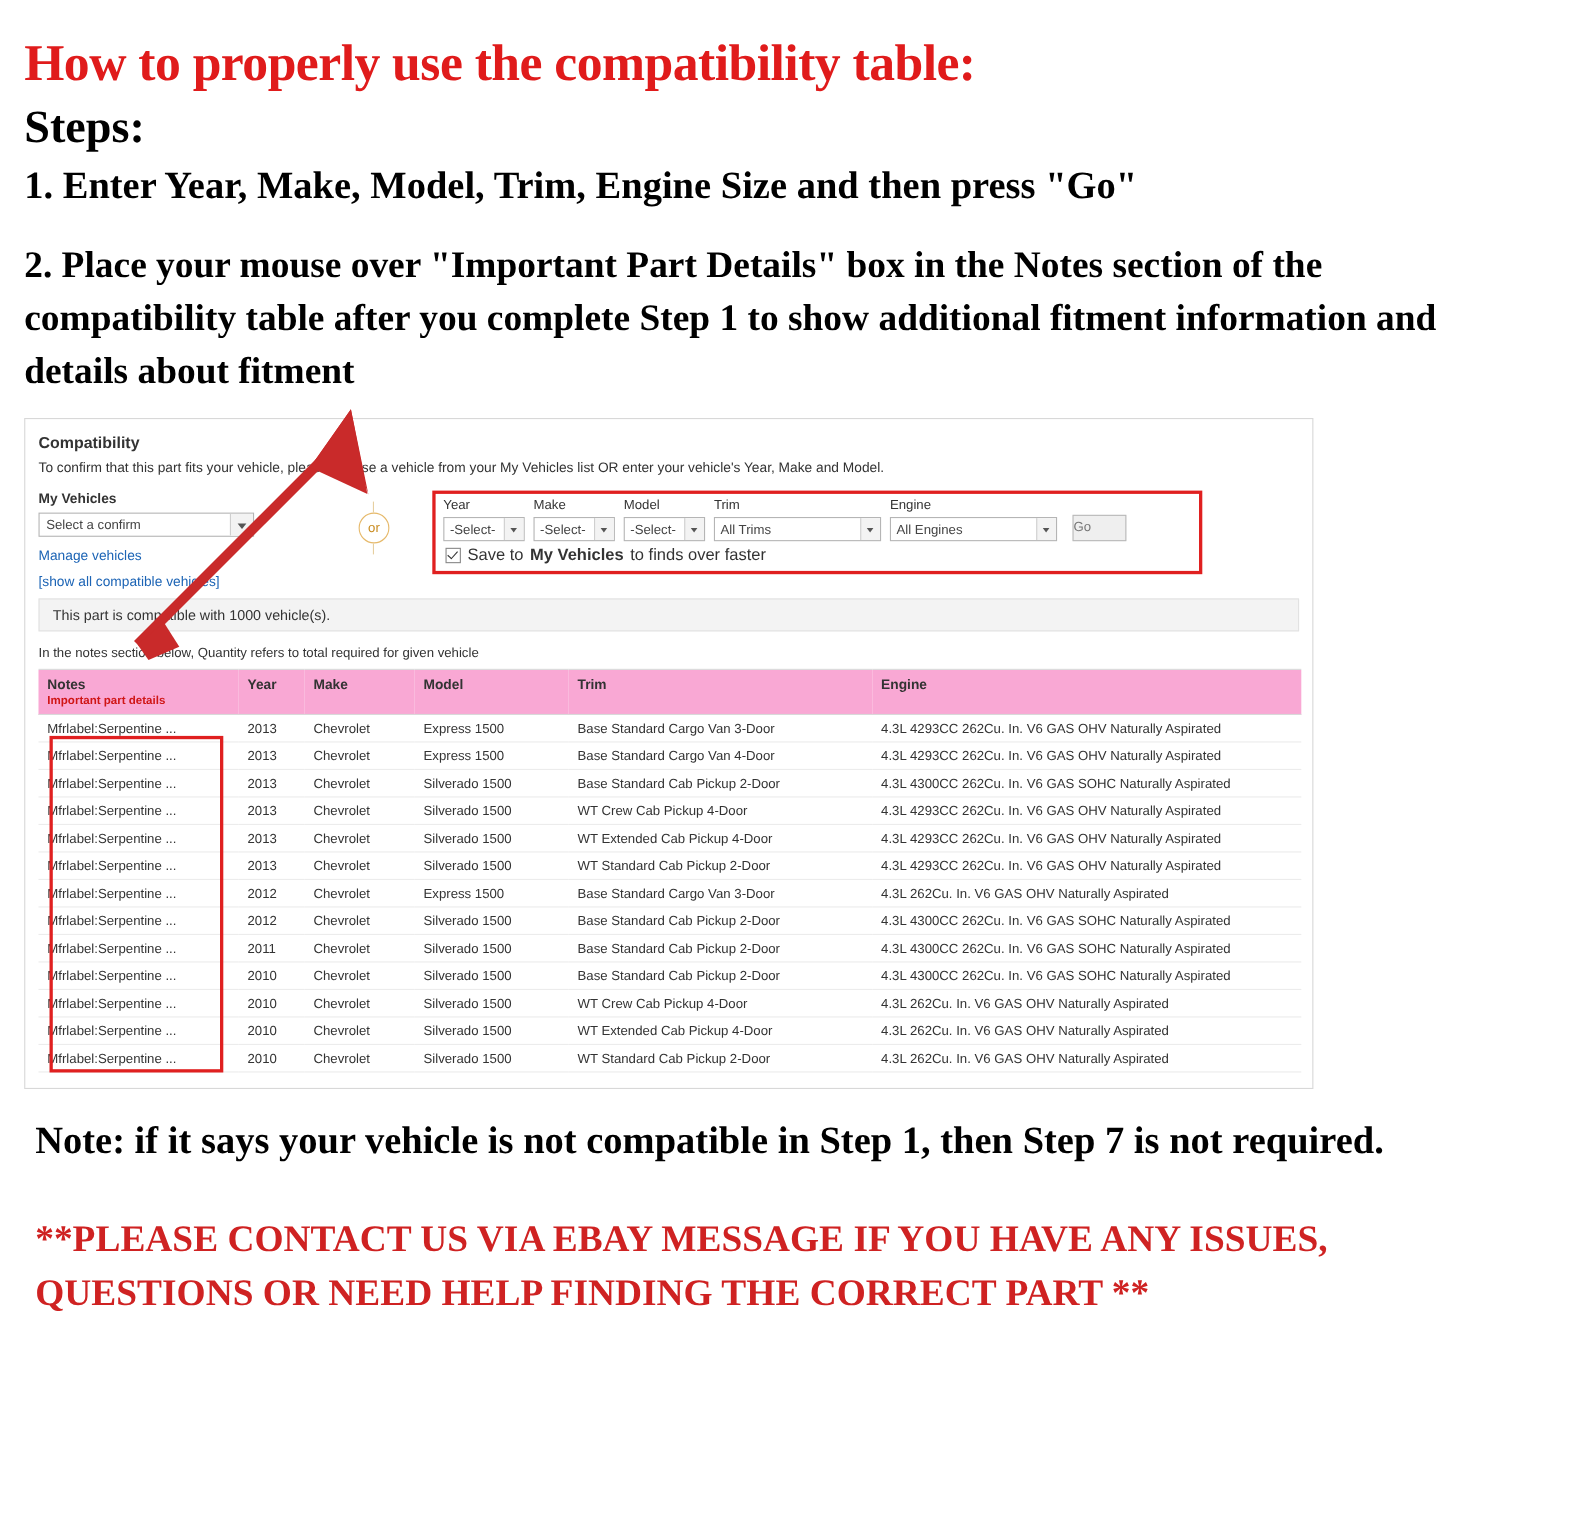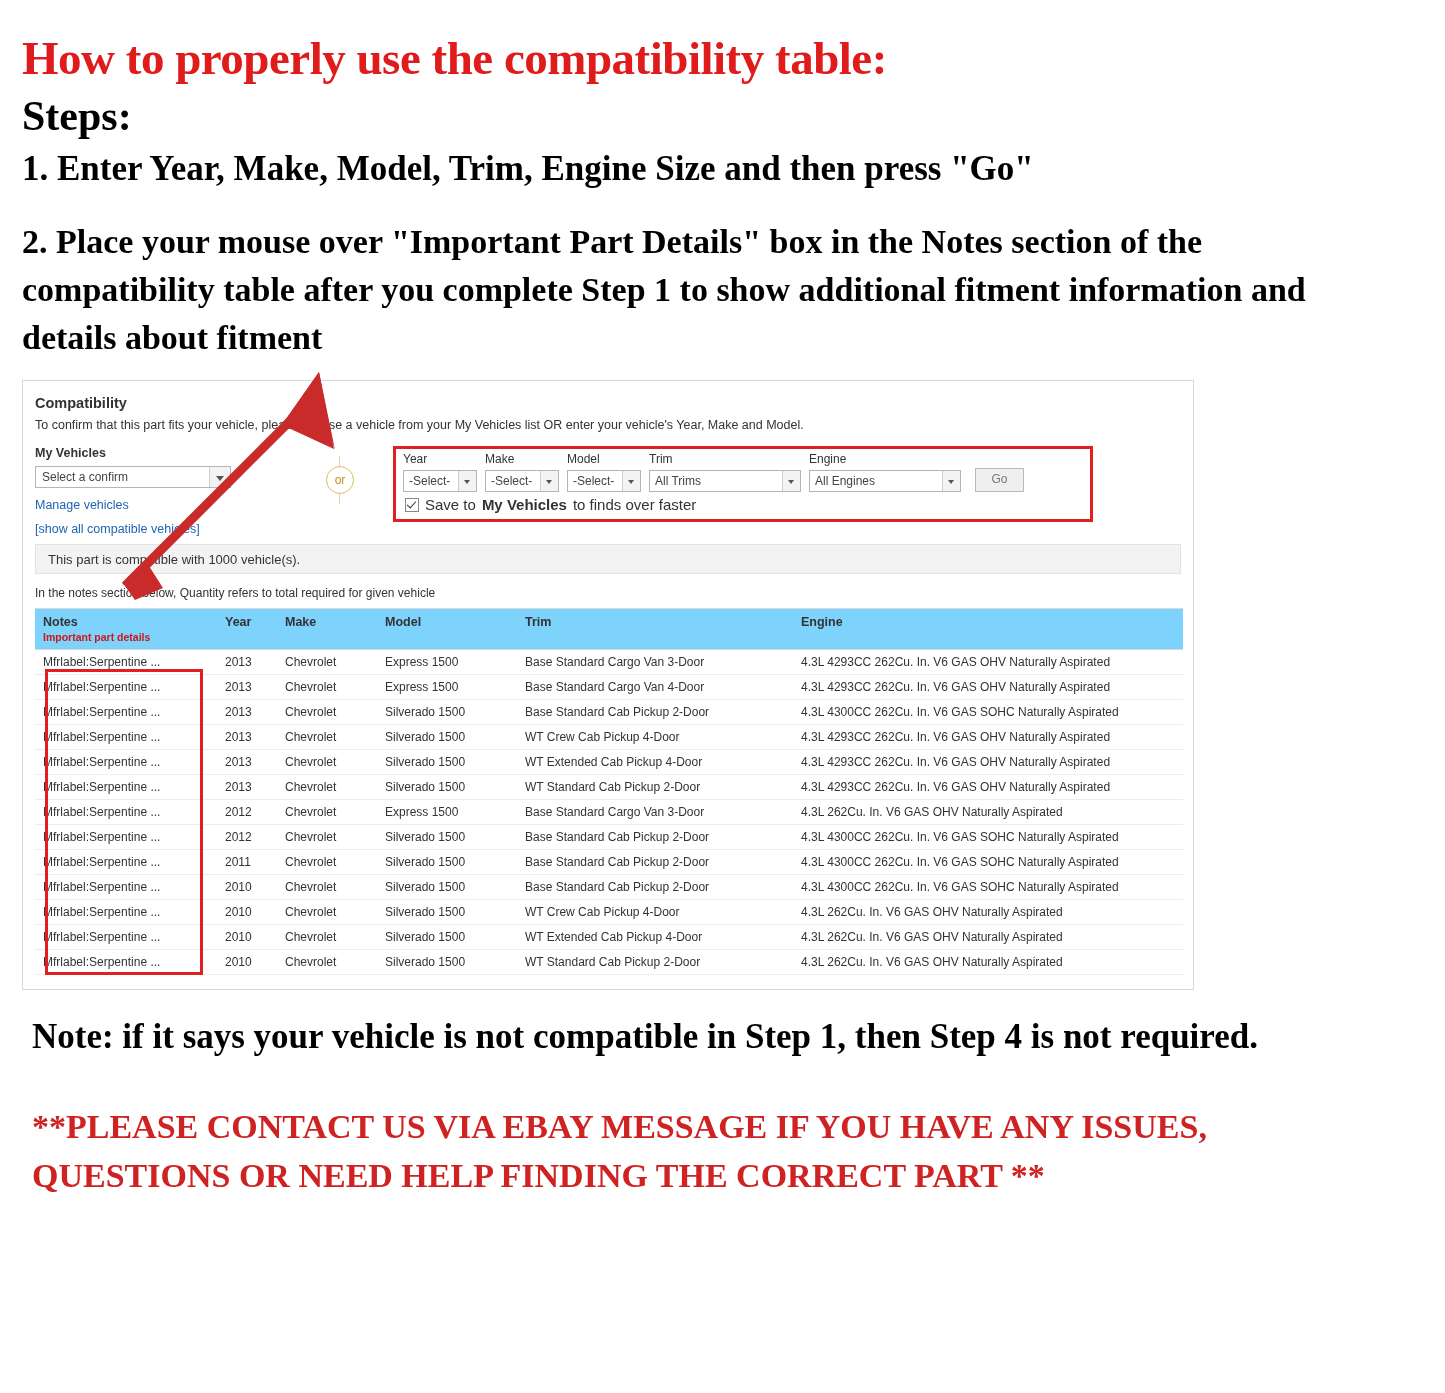--- a/index.html
+++ b/index.html
@@ -218,21 +218,21 @@
   .w-model .fbox { width: 74px; }
   .w-trim .fbox { width: 152px; }
   .w-engine .fbox { width: 152px; }
   .go-btn {
     width: 47px;
     height: 22px;
     border: 1px solid #b9b9b9;
     background: #efefef;
     color: #777;
     font-size: 12px;
-    text-align: center;
+    text-align: left;
     line-height: 21px;
     margin-left: 6px;
   }
   .save-line {
     position: absolute;
     left: 382px;
     top: 64px;
     font-size: 15px;
     color: #333;
     display: flex;
@@ -285,21 +285,21 @@
     font-size: 12px;
   }
   table.compat th {
     text-align: left;
     font-weight: bold;
     color: #333;
     font-size: 12.5px;
     padding: 6px 6px 6px 8px;
     border-top: 1px solid #d9d9d9;
     border-bottom: 1px solid #d9d9d9;
-    background: #7dd3fc;
+    background: #f9a8d4;
     vertical-align: top;
   }
   table.compat th .sub {
     display: block;
     color: #d01616;
     font-weight: bold;
     font-size: 10.5px;
     margin-top: 2px;
   }
   table.compat td {
@@ -566,16 +566,16 @@
     <svg class="arrow-svg" viewBox="0 0 400 520">
       <g>
         <path d="M282,210 L102,390" stroke="#c92a2a" stroke-width="9" fill="none"></path>
         <path d="M296,176 L258,230 L300,218 L312,254 Z" fill="#c92a2a"></path>
         <path d="M296,176 L259,229 L311,253 Z" fill="#c92a2a"></path>
         <path d="M102,390 L126,370 L140,392 L112,404 Z" fill="#c92a2a"></path>
       </g>
     </svg>
   </div>
 
-  <div class="note-block">Note: if it says your vehicle is not compatible in Step 1, then Step 4 is not required.</div>
+  <div class="note-block">Note: if it says your vehicle is not compatible in Step 1, then Step 7 is not required.</div>
   <div class="contact-block">**PLEASE CONTACT US VIA EBAY MESSAGE IF YOU HAVE ANY ISSUES, QUESTIONS OR NEED HELP FINDING THE CORRECT PART **</div>
 
 </div>
 
 </body></html>

